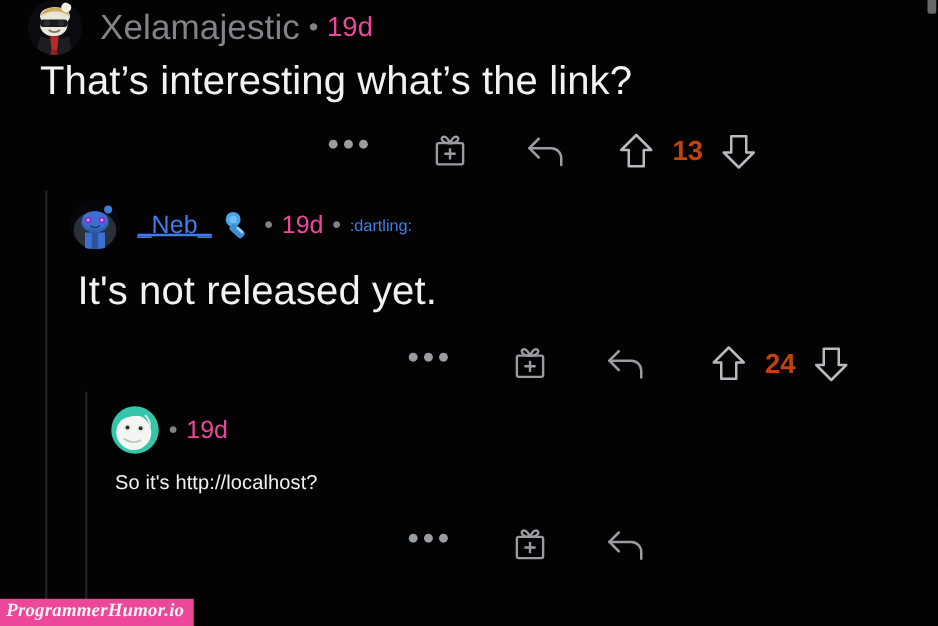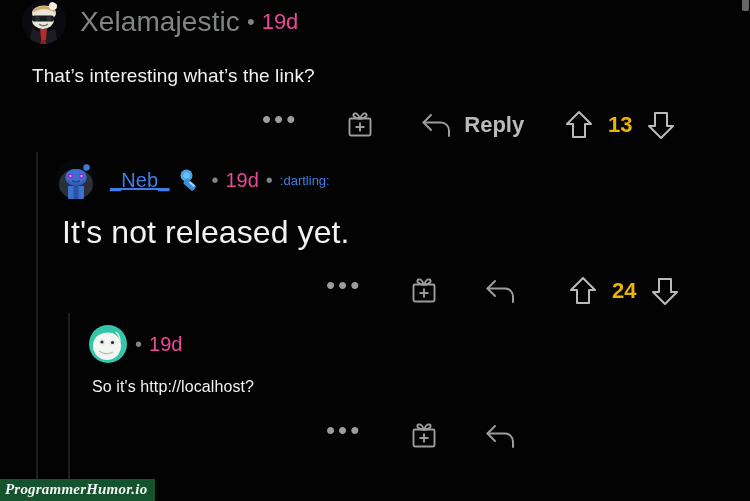--- a/index.html
+++ b/index.html
@@ -114,21 +114,21 @@
     margin-left: 9px;
     vertical-align: -6px;
   }
 
   .cbody {
     font-size: 26px;
     color: #f2f2f2;
     letter-spacing: .1px;
     white-space: nowrap;
   }
-  .c1 .cbody { margin-top: 21px; margin-left: 10px; font-size: 19px; }
+  .c1 .cbody { margin-top: 2px; margin-left: 10px; font-size: 32px; }
   .c2 .cbody { margin-top: 12px; margin-left: 6px; font-size: 32px; }
   .c3 .cbody { margin-top: 12px; margin-left: 4px; font-size: 16px; }
 
   
   .actions {
     display: flex;
     align-items: center;
     height: 40px;
   }
   .c1 .actions { margin-top: 18px; padding-left: 240px; }
@@ -158,35 +158,35 @@
   .reply-label {
     font-size: 22px;
     font-weight: 700;
     color: #b8babc;
     margin-left: 10px;
   }
   .vote-group { display: flex; align-items: center; }
   .vote-count {
     font-size: 22px;
     font-weight: 700;
-    color: #eab308;
+    color: #c2410c;
     margin: 0 13px;
     min-width: 26px;
     text-align: center;
   }
   .act-reply { margin-right: 40px; }
   .act-gift { margin-right: 44px; }
   .act-more { margin-right: 46px; }
 
   
   .watermark {
     position: absolute;
     left: 0;
     bottom: 0;
-    background: #14532d;
+    background: #ec4899;
     color: #f4f4f4;
     font-family: "Liberation Serif", serif;
     font-style: italic;
     font-weight: bold;
     font-size: 15px;
     padding: 2px 8px 3px 5px;
     letter-spacing: .2px;
   }
 </style>
 </head>
@@ -242,21 +242,20 @@
         </span>
       </button>
 
       <button class="act act-reply">
         <span>
           <svg width="34" height="30" viewBox="0 0 34 30" fill="none" stroke="#9a9c9e" stroke-width="2" stroke-linecap="round" stroke-linejoin="round">
             <path d="M11 5 L3.5 12.5 L11 20"></path>
             <path d="M3.5 12.5 H21 a8 8 0 0 1 8 8 V26"></path>
           </svg>
         </span>
-        <span class="reply-label">Reply</span>
       </button>
 
       <div class="vote-group">
         <button class="act" style="margin-right:0">
           <span>
             <svg width="30" height="32" viewBox="0 0 30 32" fill="none" stroke="#b8babc" stroke-width="2" stroke-linejoin="round">
               <path d="M15 3 L27 15 H21 V28 H9 V15 H3 Z"></path>
             </svg>
           </span>
         </button>

